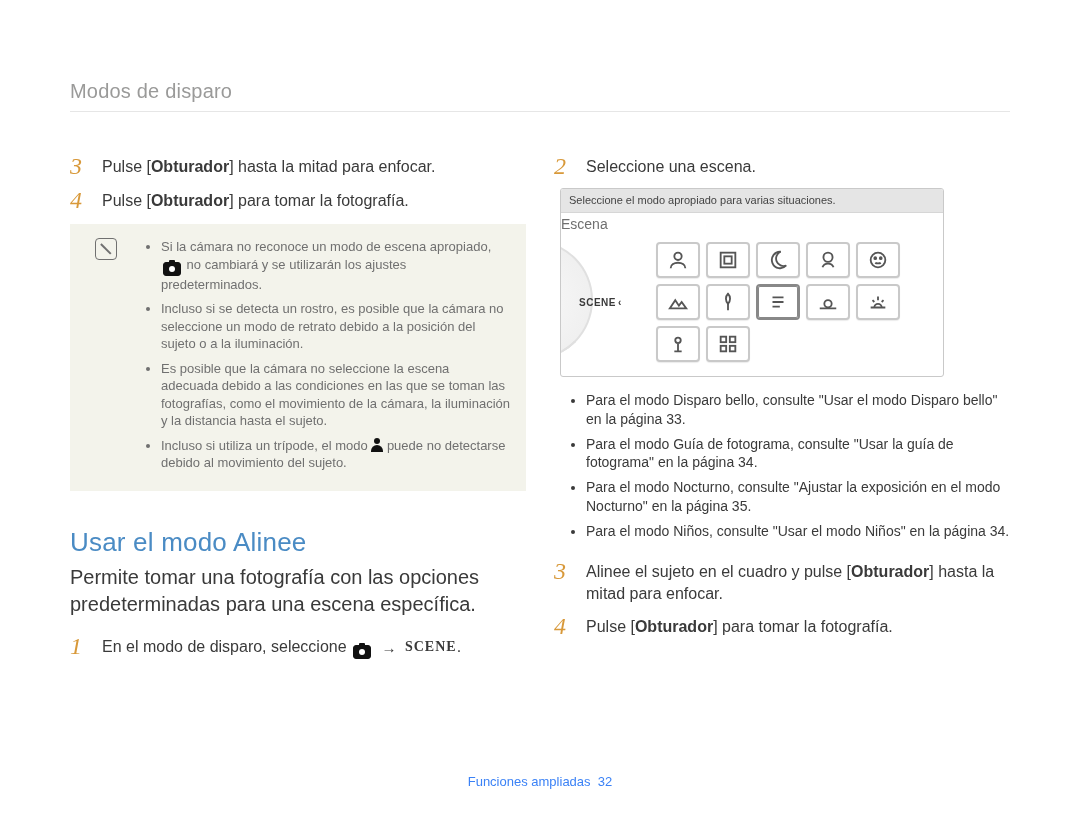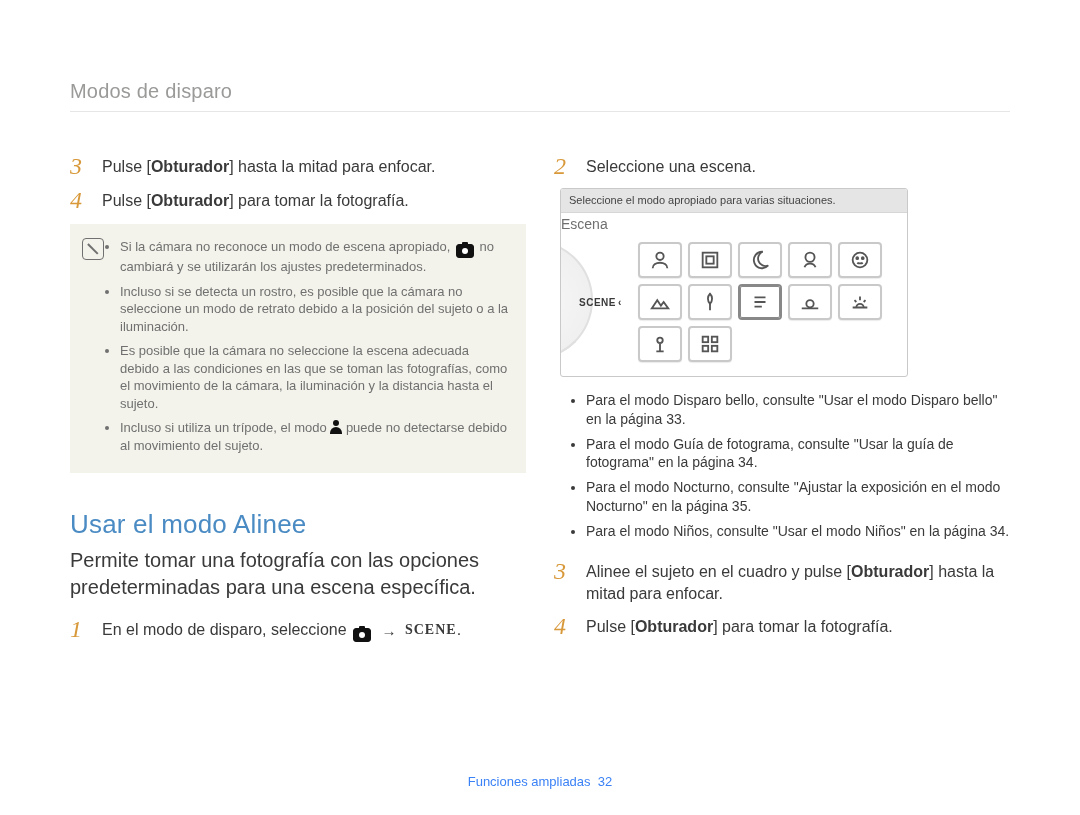--- a/index.html
+++ b/index.html
@@ -63,24 +63,24 @@
     font-size: 16px;
     padding-top: 2px;
   }
   .step .txt .bold { font-weight: 600; }
 
   
   .note {
     background: var(--notebg);
     color: var(--notetext);
     display: flex;
-    padding: 14px 16px 12px 12px;
+    padding: 14px 16px 12px 25px;
     margin: 12px 0 34px 0;
     font-size: 13px;
-    gap: 0;
+    gap: 28px;
   }
   .note .noteicon {
     width: 22px; height: 22px; border: 1.5px solid var(--notetext);
     border-radius: 4px;
     display: flex; align-items: center; justify-content: center;
     flex: 0 0 22px;
   }
   .note .noteicon .slash {
     width: 14px; height: 1.5px; background: var(--notetext);
     transform: rotate(45deg);
@@ -155,21 +155,21 @@
   .person-ico::after{
     content:"";position:absolute;bottom:0;left:0;width:12px;height:7px;border-radius:6px 6px 0 0;background:#111;
   }
 
   
   .scene-shot {
     border: 1px solid #c9c9c9;
     background:#fff;
     border-radius: 3px;
     overflow: hidden;
-    width: 348px;
+    width: 384px;
     margin: 0 0 0 6px;
   }
   .scene-banner {
     background: #e5e5e5;
     font-size: 11px;
     color: #444;
     padding: 4px 8px;
     border-bottom: 1px solid #d6d6d6;
   }
   .scene-title {

